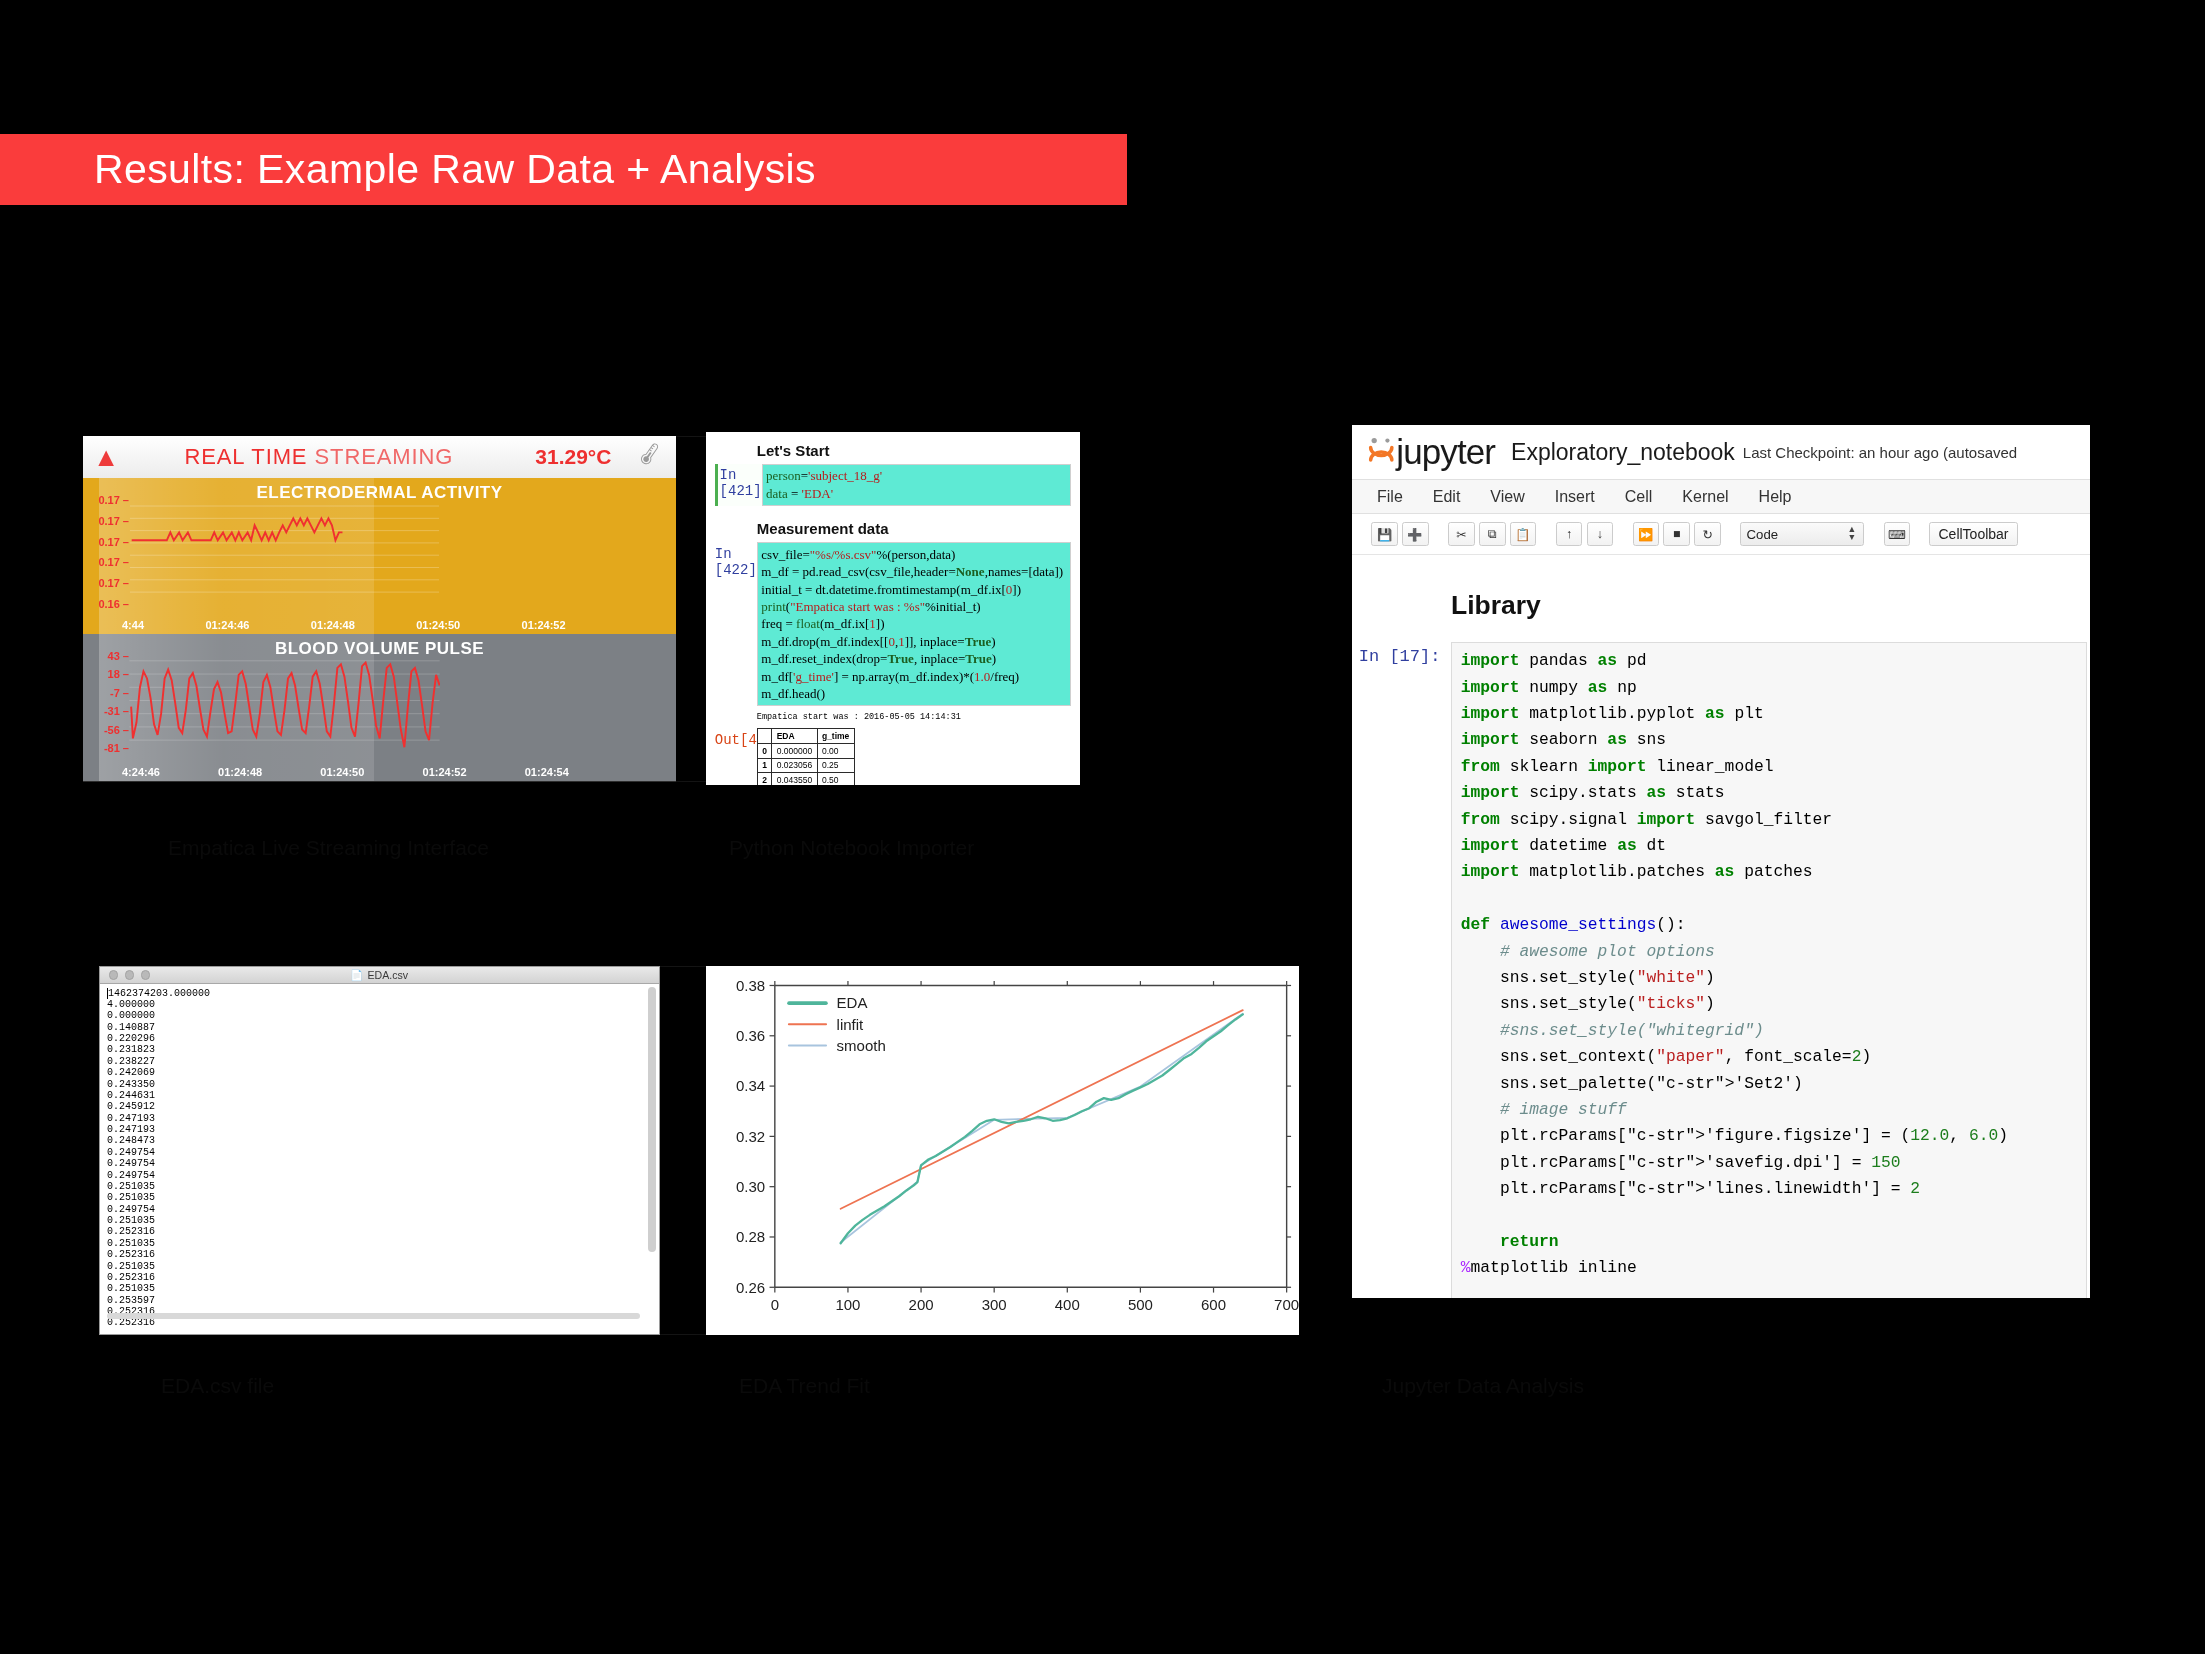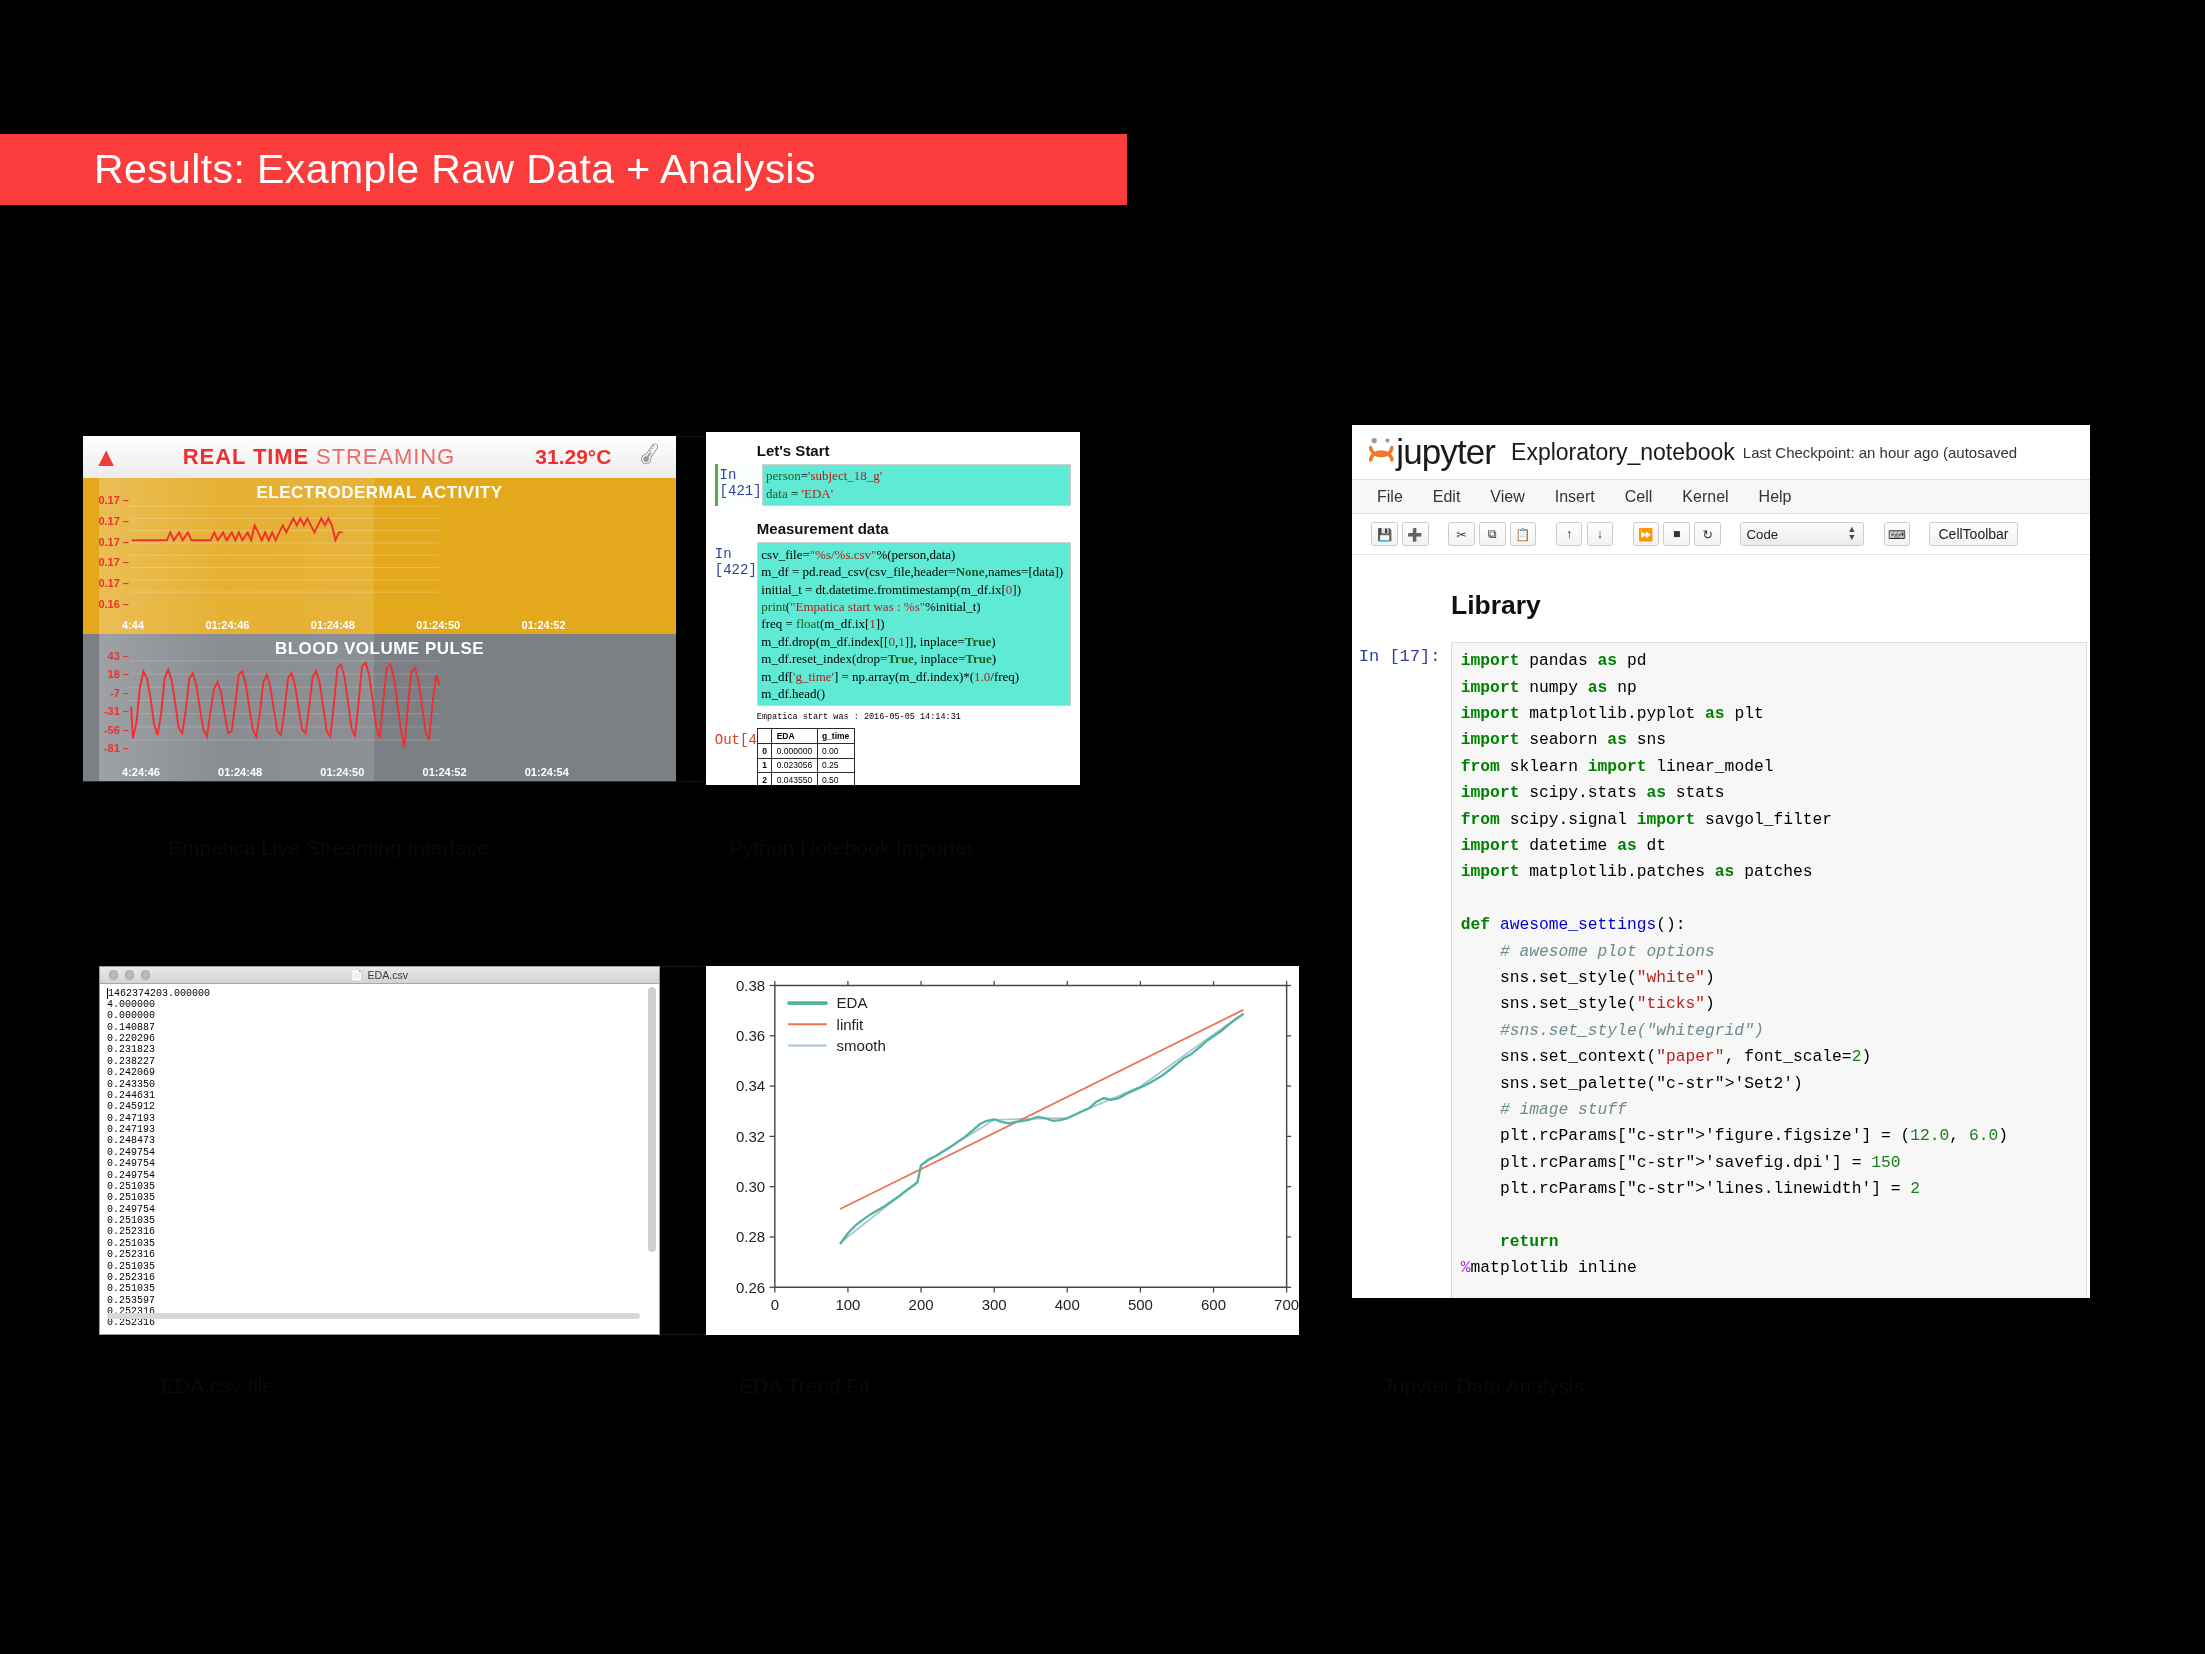--- a/index.html
+++ b/index.html
@@ -26,21 +26,21 @@
     position: relative; height: 42px; width: 100%;
     background: linear-gradient(to bottom,#ffffff,#ececec);
     display: flex; align-items: center;
   }
   #emp-topbar .chev {
     width: 46px; display: flex; align-items: center; justify-content: center;
     color: #EE3B3B; font-size: 26.5px; font-weight: 900; line-height: 1;
   }
   #emp-title { flex: 1; text-align: center; font-size: 22px; font-weight: 700;
     letter-spacing: 0.9px; margin-left: -26.5px; }
-  #emp-title .b { color: #EE3030; font-weight: 700; }
+  #emp-title .b { color: #EE3030; font-weight: 400; }
   #emp-title .l { color: #F06868; font-weight: 400; }
   #emp-temp { color: #EE3030; font-weight: 800; font-size: 21px; padding-right: 23px; }
   #emp-thermo { padding-right: 12.4px; font-size: 23px; color: #999; transform: rotate(35deg); }
 
   .emp-chart { position: relative; width: 100%; overflow: hidden; }
   #emp-eda { height: 156px; background: #E3A81C; }
   #emp-bvp { height: 147px; background: #7C8085; }
   .emp-chart .ctitle {
     position: absolute; top: 5.3px; left: 0; right: 0; text-align: center;
     color: #fff; font-weight: 700; font-size: 17px; letter-spacing: 0.5px;

